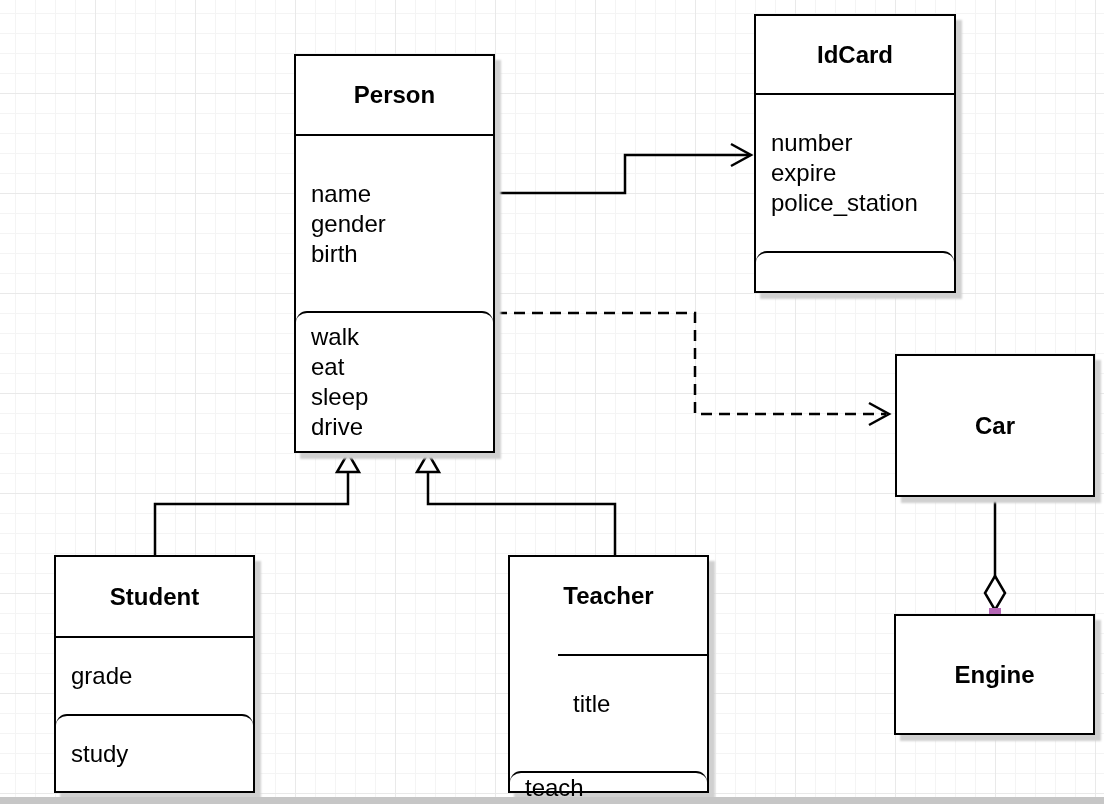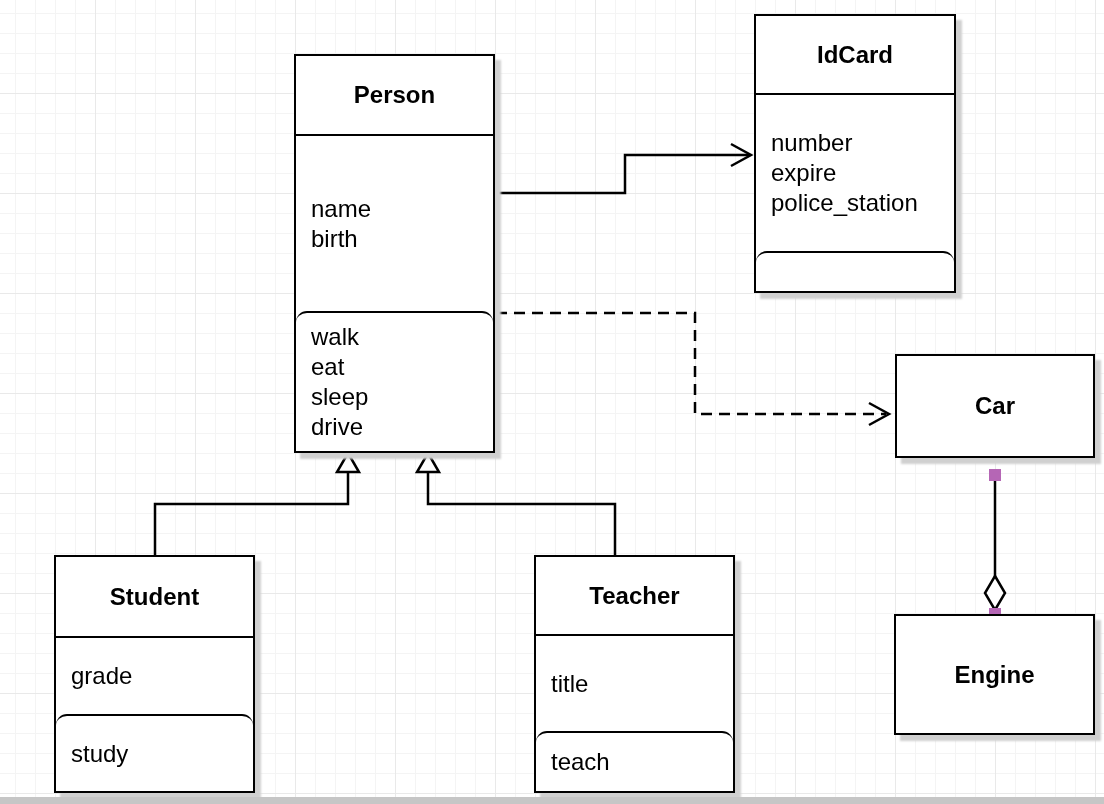--- a/index.html
+++ b/index.html
@@ -81,61 +81,62 @@
       <polygon points="995,576 1005,593 995,610 985,593" fill="#fff" stroke="#000" stroke-width="2.5"></polygon>
       <rect x="989" y="469" width="12" height="12" fill="#b566b5"></rect>
       <rect x="989" y="608" width="12" height="12" fill="#b566b5"></rect>
     </g>
   </svg>
 
   <div class="cls" style="left:294px;top:54px;width:201px;height:399px;">
     <div class="cls-title" style="height:78px;">Person</div>
     <div class="cls-sec" style="height:177px;">
       <div class="member">name</div>
+      <div class="member">gender</div>
       <div class="member">birth</div>
     </div>
     <div class="cls-sec grow">
       <div class="member">walk</div>
       <div class="member">eat</div>
       <div class="member">sleep</div>
       <div class="member">drive</div>
     </div>
   </div>
 
   <div class="cls" style="left:754px;top:14px;width:202px;height:279px;">
     <div class="cls-title" style="height:77px;">IdCard</div>
     <div class="cls-sec" style="height:158px;">
       <div class="member">number</div>
       <div class="member">expire</div>
       <div class="member">police_station</div>
     </div>
     <div class="cls-sec grow"></div>
   </div>
 
-  <div class="cls" style="left:895px;top:354px;width:200px;height:104px;">
+  <div class="cls" style="left:895px;top:354px;width:200px;height:143px;">
     <div class="cls-title fill">Car</div>
   </div>
 
   <div class="cls" style="left:894px;top:614px;width:201px;height:121px;">
     <div class="cls-title fill">Engine</div>
   </div>
 
   <div class="cls" style="left:54px;top:555px;width:201px;height:238px;">
     <div class="cls-title" style="height:79px;">Student</div>
     <div class="cls-sec" style="height:78px;">
       <div class="member">grade</div>
     </div>
     <div class="cls-sec grow">
       <div class="member">study</div>
     </div>
   </div>
 
-  <div class="cls" style="left:534px;top:555px;width:201px;height:238px;">
+  <div class="cls" style="left:508px;top:555px;width:201px;height:238px;gap:20px;">
     <div class="cls-title" style="height:77px;">Teacher</div>
-    <div class="cls-sec" style="height:97px;">
+    <div class="cls-sec" style="height:97px;margin-left:48px;">
       <div class="member">title</div>
     </div>
     <div class="cls-sec grow">
       <div class="member">teach</div>
     </div>
   </div>
 
   <div id="bottom-strip" style="background: rgb(198, 198, 198);"></div>
 </div>
 

